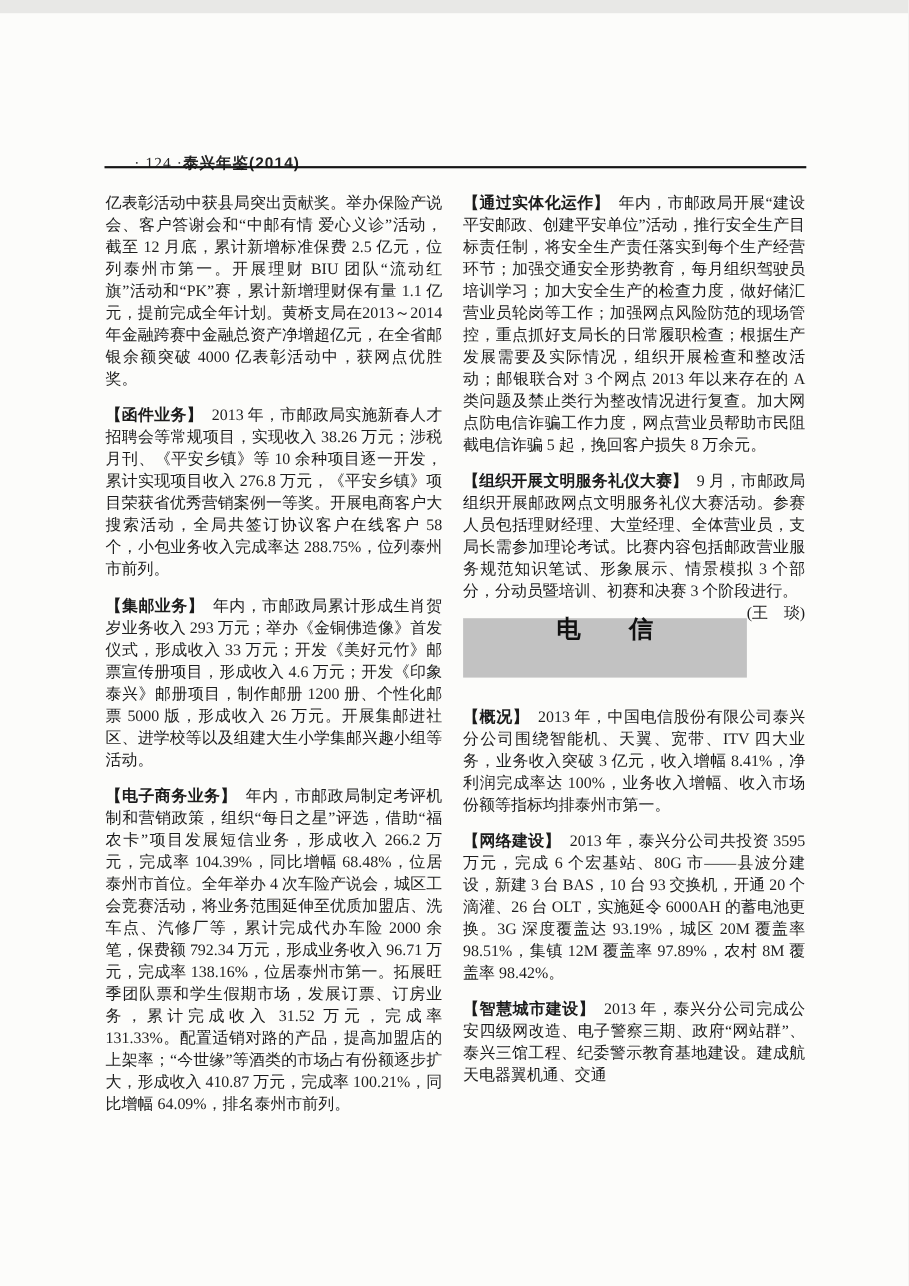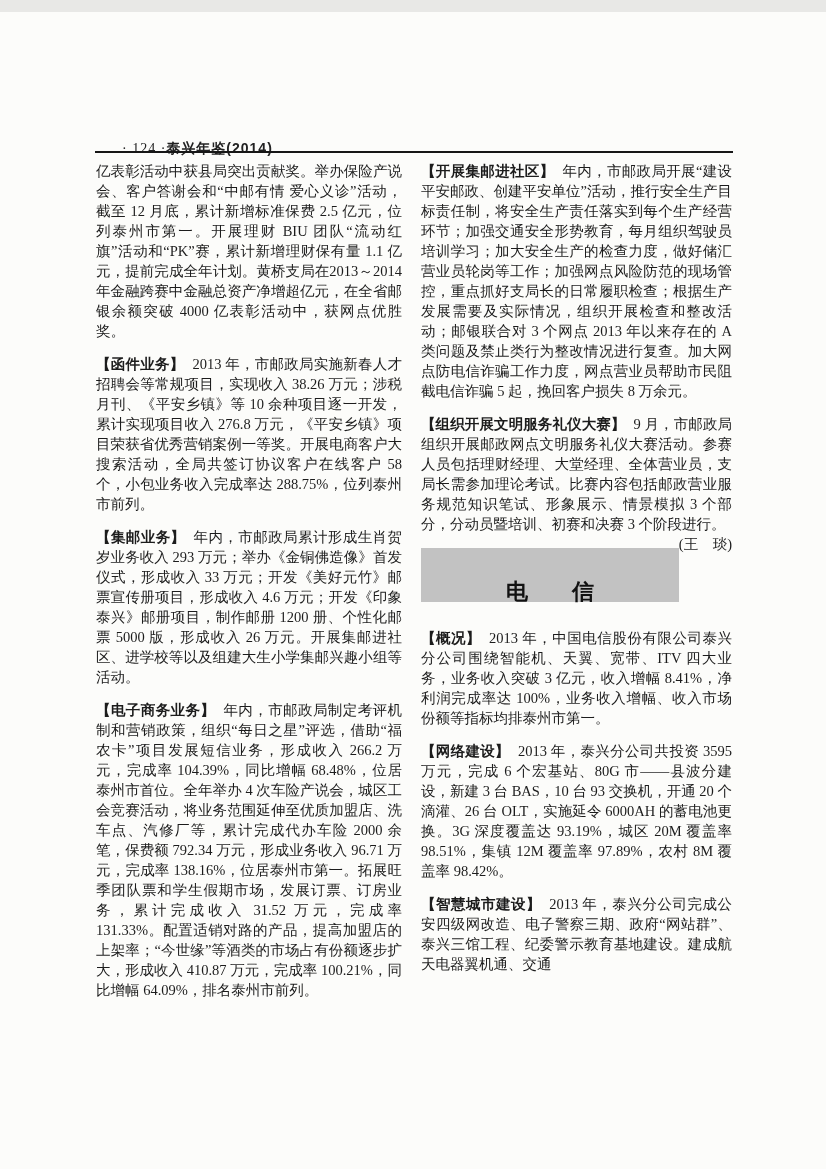--- a/index.html
+++ b/index.html
@@ -8,35 +8,35 @@
     position:relative;width:826px;height:1169px;margin:12px auto;
     background:#fcfcfa;color:#1c1c1c;overflow:hidden;
   }
   .running-head{
     position:absolute;left:104px;top:112px;font-size:14px;letter-spacing:1px;
     color:#222;white-space:pre;
   }
   .running-head .book{font-family:"Liberation Sans","DejaVu Sans",sans-serif;font-weight:700;}
   .head-rule{position:absolute;left:95px;top:139px;width:638px;height:2px;background:#161616;}
   .col{
-    position:absolute;top:149px;font-size:14.5px;line-height:20px;
+    position:absolute;top:163px;font-size:14.5px;line-height:20px;
     text-align:justify;color:#1c1c1c;
   }
   .col-left{left:96px;width:306px;}
   .col-right{left:421px;width:311px;}
   .para{margin:0 0 13px 0;}
   .para:last-child{margin-bottom:0;}
   .sec-title{
     font-family:"Liberation Sans","DejaVu Sans",sans-serif;
     font-weight:700;margin-right:8px;
   }
   .author{float:right;white-space:pre;}
   .chapter-banner{
     height:54px;background:#c2c2c2;margin:14px 0 26px 0;
-    display:flex;align-items:flex-end;justify-content:center;
+    display:flex;align-items:flex-start;justify-content:center;
   }
   .chapter-title{
     font-family:"Liberation Sans","DejaVu Sans",sans-serif;
     font-size:22px;font-weight:700;white-space:pre;color:#111;
   }
 </style>
 </head>
 <body>
 
 <div class="page">
@@ -58,21 +58,21 @@
       <span class="sec-title">【集邮业务】</span><span>年内，市邮政局累计形成生肖贺岁业务收入 293 万元；举办《金铜佛造像》首发仪式，形成收入 33 万元；开发《美好元竹》邮票宣传册项目，形成收入 4.6 万元；开发《印象泰兴》邮册项目，制作邮册 1200 册、个性化邮票 5000 版，形成收入 26 万元。开展集邮进社区、进学校等以及组建大生小学集邮兴趣小组等活动。</span>
     </p>
 
     <p class="para">
       <span class="sec-title">【电子商务业务】</span><span>年内，市邮政局制定考评机制和营销政策，组织“每日之星”评选，借助“福农卡”项目发展短信业务，形成收入 266.2 万元，完成率 104.39%，同比增幅 68.48%，位居泰州市首位。全年举办 4 次车险产说会，城区工会竞赛活动，将业务范围延伸至优质加盟店、洗车点、汽修厂等，累计完成代办车险 2000 余笔，保费额 792.34 万元，形成业务收入 96.71 万元，完成率 138.16%，位居泰州市第一。拓展旺季团队票和学生假期市场，发展订票、订房业务，累计完成收入 31.52 万元，完成率 131.33%。配置适销对路的产品，提高加盟店的上架率；“今世缘”等酒类的市场占有份额逐步扩大，形成收入 410.87 万元，完成率 100.21%，同比增幅 64.09%，排名泰州市前列。</span>
     </p>
   </div>
 
   <div class="col col-right">
     <p class="para">
-      <span class="sec-title">【开展集邮进社区】</span><span>年内，市邮政局开展“建设平安邮政、创建平安单位”活动，推行安全生产目标责任制，将安全生产责任落实到每个生产经营环节；加强交通安全形势教育，每月组织驾驶员培训学习；加大安全生产的检查力度，做好储汇营业员轮岗等工作；加强网点风险防范的现场管控，重点抓好支局长的日常履职检查；根据生产发展需要及实际情况，组织开展检查和整改活动；邮银联合对 3 个网点 2013 年以来存在的 A 类问题及禁止类行为整改情况进行复查。加大网点防电信诈骗工作力度，网点营业员帮助市民阻截电信诈骗 5 起，挽回客户损失 8 万余元。</span>
+      <span class="sec-title">【通过实体化运作】</span><span>年内，市邮政局开展“建设平安邮政、创建平安单位”活动，推行安全生产目标责任制，将安全生产责任落实到每个生产经营环节；加强交通安全形势教育，每月组织驾驶员培训学习；加大安全生产的检查力度，做好储汇营业员轮岗等工作；加强网点风险防范的现场管控，重点抓好支局长的日常履职检查；根据生产发展需要及实际情况，组织开展检查和整改活动；邮银联合对 3 个网点 2013 年以来存在的 A 类问题及禁止类行为整改情况进行复查。加大网点防电信诈骗工作力度，网点营业员帮助市民阻截电信诈骗 5 起，挽回客户损失 8 万余元。</span>
     </p>
 
 
     <p class="para">
       <span class="sec-title">【组织开展文明服务礼仪大赛】</span><span>9 月，市邮政局组织开展邮政网点文明服务礼仪大赛活动。参赛人员包括理财经理、大堂经理、全体营业员，支局长需参加理论考试。比赛内容包括邮政营业服务规范知识笔试、形象展示、情景模拟 3 个部分，分动员暨培训、初赛和决赛 3 个阶段进行。</span><span class="author">(王　琰)</span>
     </p>
 
     <div class="chapter-banner">
       <span class="chapter-title">电　　信</span>
     </div>

